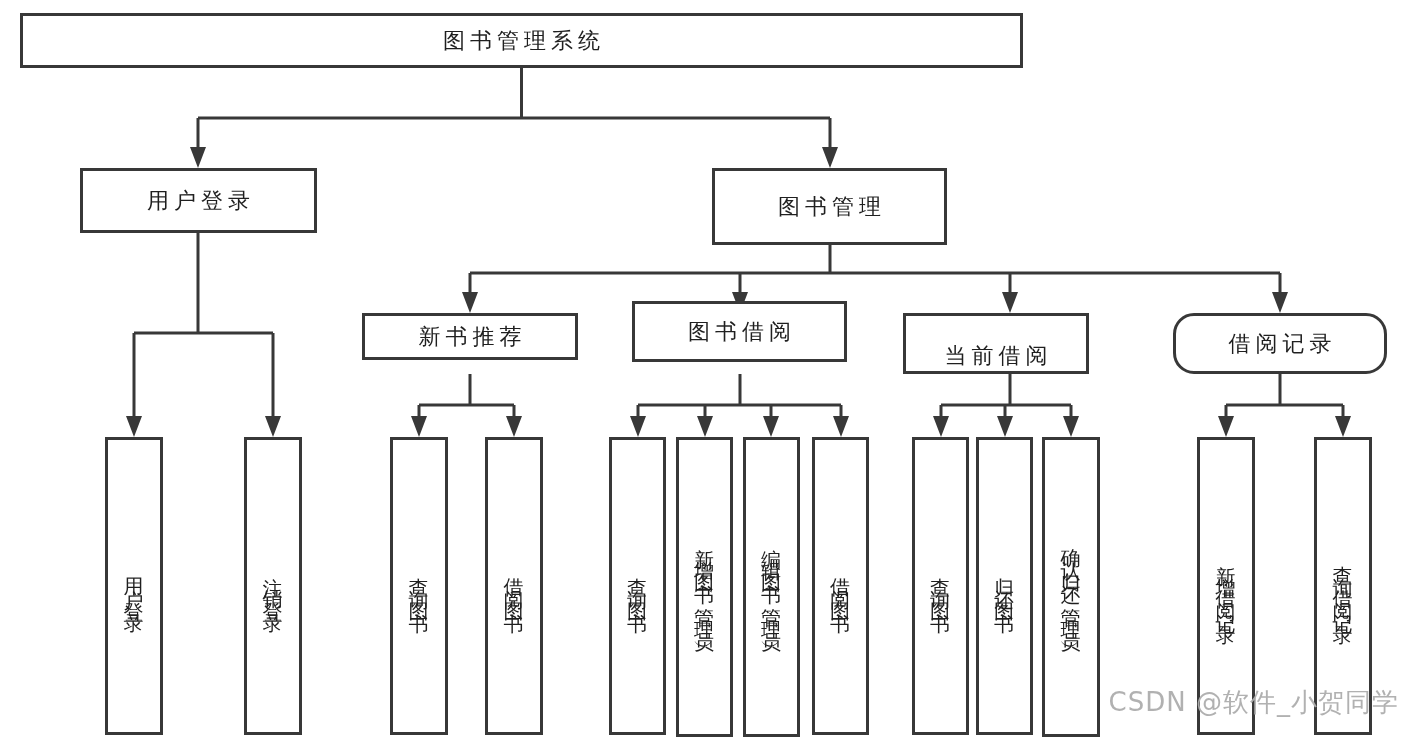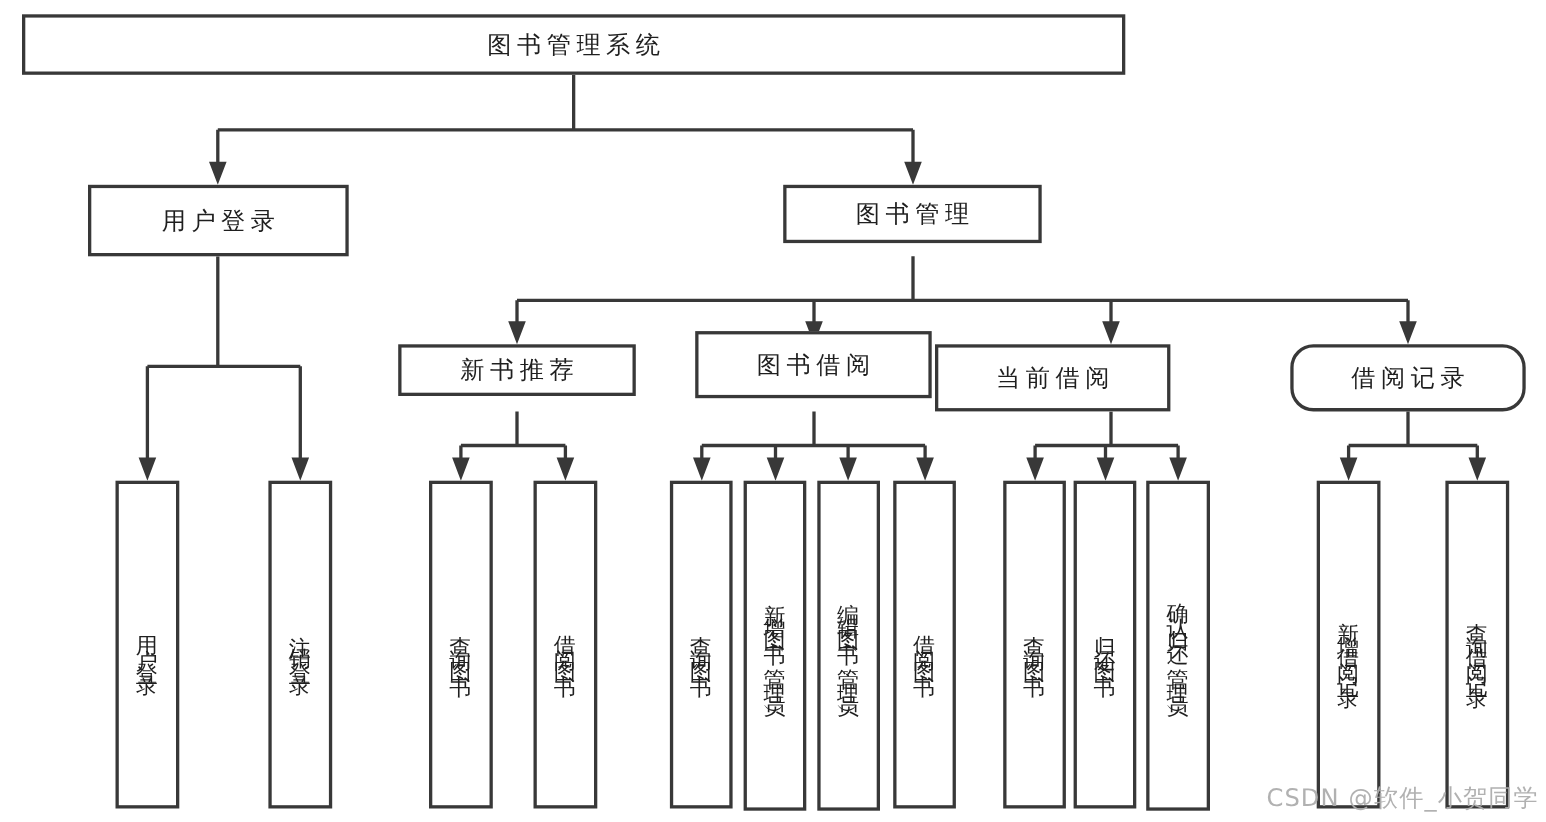--- a/index.html
+++ b/index.html
@@ -28,22 +28,22 @@
     writing-mode: vertical-lr;
     text-orientation: mixed;
     font-size: 20px;
     line-height: 1.1;
     letter-spacing: 12px;
     white-space: nowrap;
   }
   .watermark {
     position: absolute;
     right: 6px;
-    top: 711px;
-    font-size: 22px;
+    top: 685px;
+    font-size: 26px;
     letter-spacing: 1px;
     color: rgba(173, 173, 173, 0.95);
     z-index: 5;
     white-space: nowrap;
   }
 </style>
 </head>
 <body>
 
 <div class="canvas">
@@ -70,31 +70,31 @@
       M1218 416 H1234 L1226 437 Z  M1335 416 H1351 L1343 437 Z"></path>
   </svg>
 
   <div class="node hnode" style="left:20px; top:13px; width:1003px; height:55px;">
     <span>图书管理系统</span>
   </div>
 
   <div class="node hnode" style="left:80px; top:168px; width:237px; height:65px;">
     <span>用户登录</span>
   </div>
-  <div class="node hnode" style="left:712px; top:168px; width:235px; height:53px;">
+  <div class="node hnode" style="left:712px; top:168px; width:235px; height:77px;">
     <span>图书管理</span>
   </div>
 
   <div class="node hnode" style="left:362px; top:313px; width:216px; height:47px;">
     <span>新书推荐</span>
   </div>
   <div class="node hnode" style="left:632px; top:301px; width:215px; height:61px;">
     <span>图书借阅</span>
   </div>
-  <div class="node hnode" style="left:850px; top:313px; width:214px; height:61px;">
+  <div class="node hnode" style="left:903px; top:313px; width:186px; height:61px;align-items:flex-end;">
     <span>当前借阅</span>
   </div>
   <div class="node hnode" style="left:1173px; top:313px; width:214px; height:61px;border-radius:21px;">
     <span>借阅记录</span>
   </div>
 
   <div class="node vnode" style="left:105px; top:437px; width:58px; height:298px;">
     <span class="vlabel">用户登录</span>
   </div>
   <div class="node vnode" style="left:244px; top:437px; width:58px; height:298px;">

